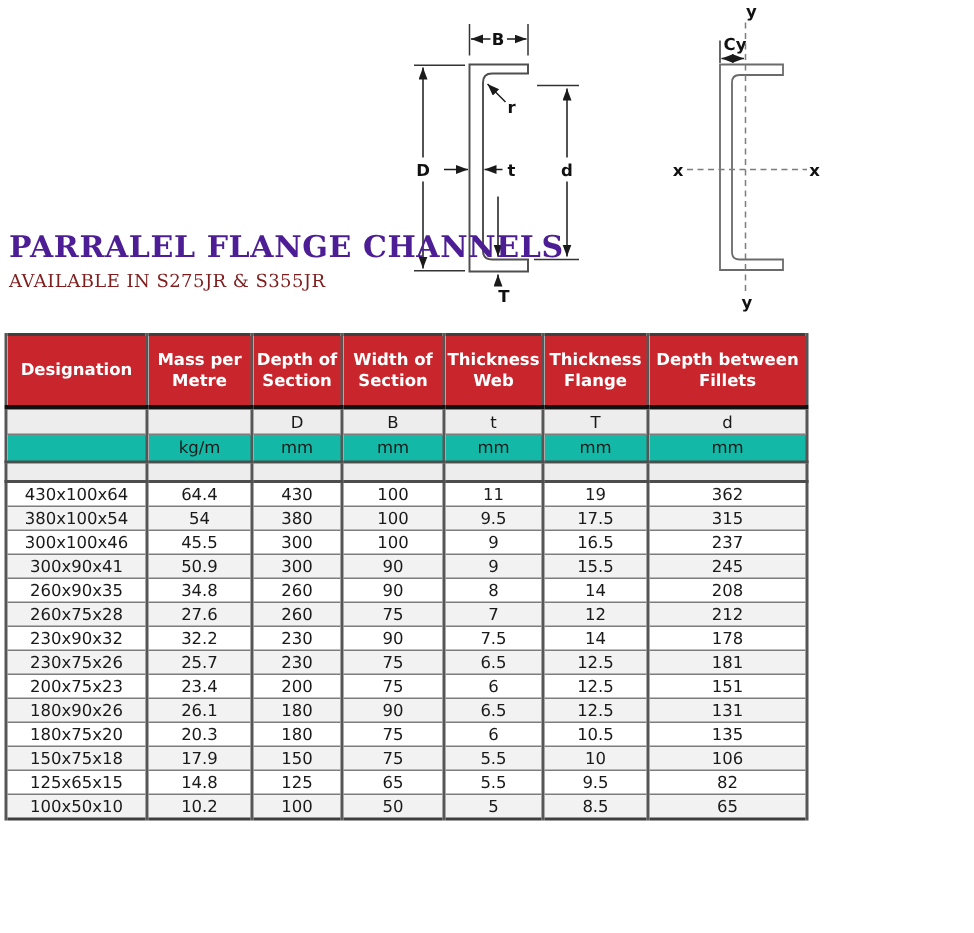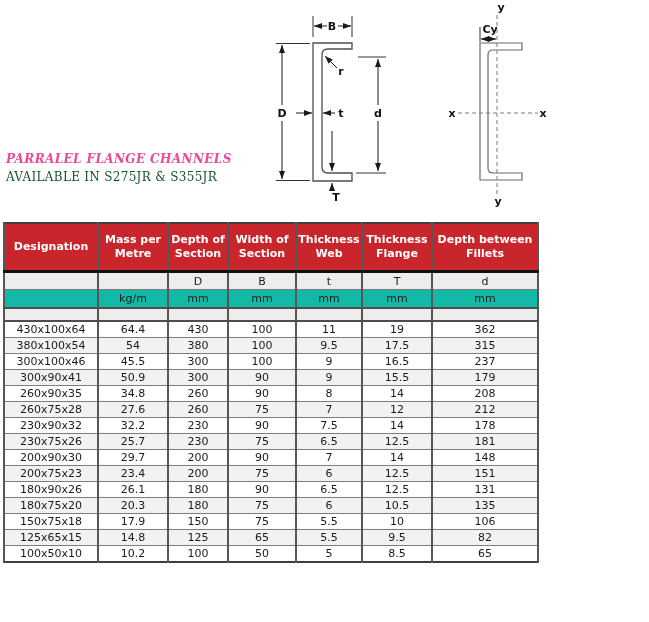--- a/index.html
+++ b/index.html
@@ -4,25 +4,25 @@
 <style>
   html,body{margin:0;padding:0;background:#fff;}
   #stage{
     position:relative;width:649px;height:622px;background:#ffffff;
     font-family:"DejaVu Sans",sans-serif;color:#1a1a1a;overflow:hidden;
   }
   
   #title-block{position:absolute;left:6px;top:152px;}
   #page-title{
     margin:0;font-family:"DejaVu Serif",serif;font-weight:bold;
-    font-size:12px;letter-spacing:.4px;color:#ec4899;white-space:nowrap;font-style:italic;
+    font-size:20px;letter-spacing:.4px;color:#4c1d95;white-space:nowrap;
   }
   #page-subtitle{
     margin:4px 0 0 0;font-family:"DejaVu Serif",serif;font-weight:normal;
-    font-size:12px;letter-spacing:.3px;color:#14532d;white-space:nowrap;
+    font-size:12px;letter-spacing:.3px;color:#7f1d1d;white-space:nowrap;
   }
   
   .diagram{position:absolute;}
   #diagram-front{left:270px;top:8px;}
   #diagram-axis{left:448px;top:0px;}
   .dim-label{font:bold 11px "DejaVu Sans",sans-serif;fill:#111;}
   
   #channels-table{
     position:absolute;left:3px;top:222px;
     border-collapse:collapse;table-layout:fixed;width:534px;
@@ -184,21 +184,21 @@
         <td>16.5</td>
         <td>237</td>
       </tr>
       <tr>
         <td class="des">300x90x41</td>
         <td>50.9</td>
         <td>300</td>
         <td>90</td>
         <td>9</td>
         <td>15.5</td>
-        <td>179</td>
+        <td>245</td>
       </tr>
       <tr>
         <td class="des">260x90x35</td>
         <td>34.8</td>
         <td>260</td>
         <td>90</td>
         <td>8</td>
         <td>14</td>
         <td>208</td>
       </tr>
@@ -221,29 +221,20 @@
         <td>178</td>
       </tr>
       <tr>
         <td class="des">230x75x26</td>
         <td>25.7</td>
         <td>230</td>
         <td>75</td>
         <td>6.5</td>
         <td>12.5</td>
         <td>181</td>
-      </tr>
-      <tr>
-        <td class="des">200x90x30</td>
-        <td>29.7</td>
-        <td>200</td>
-        <td>90</td>
-        <td>7</td>
-        <td>14</td>
-        <td>148</td>
       </tr>
       <tr>
         <td class="des">200x75x23</td>
         <td>23.4</td>
         <td>200</td>
         <td>75</td>
         <td>6</td>
         <td>12.5</td>
         <td>151</td>
       </tr>

